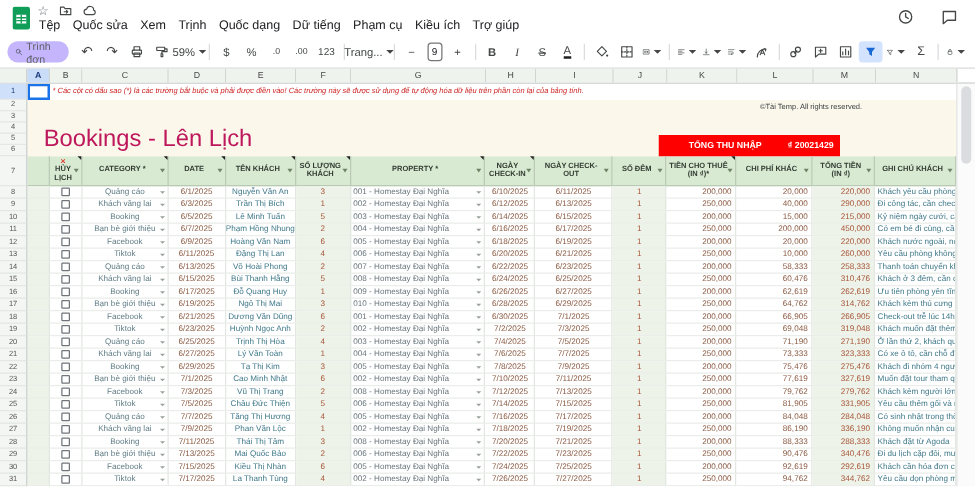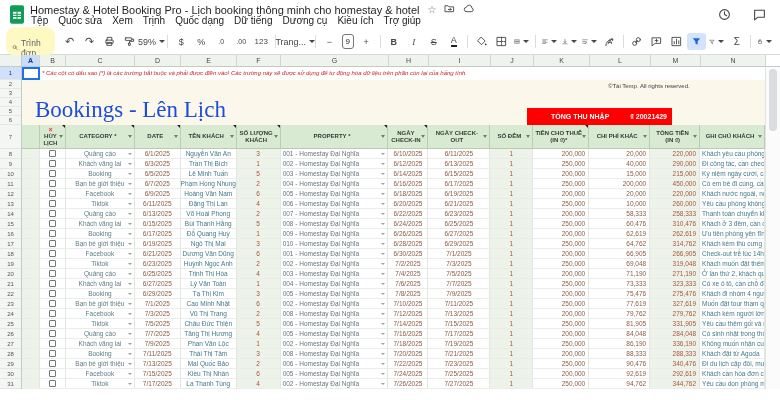--- a/index.html
+++ b/index.html
@@ -14,21 +14,21 @@
   .doc-title{font-size:11px;color:#1f1f1f;white-space:nowrap;}
   .doc-ic{color:#5f6368;font-size:10px;line-height:10px;}
   .menubar{position:absolute;left:26px;top:15px;display:flex;}
   .menu-item{font-size:10px;color:#202124;padding:0 5px;cursor:default;}
   .top-right{position:absolute;right:14px;top:7px;display:flex;gap:22px;align-items:center;}
   
   .toolbar{height:25px;display:flex;align-items:center;padding:0 6px;gap:1px;}
   .tb-btn{height:17px;min-width:15px;display:flex;align-items:center;justify-content:center;
           color:#444746;font-size:9px;border-radius:3px;padding:0 2px;white-space:nowrap;}
   .tb-sep{width:1px;height:13px;background:#dadce0;margin:0 3px;}
-  .search-pill{display:flex;align-items:center;gap:3px;background:#fef9c3;border-radius:9px;height:17px;padding:12px 9px 0 6px;color:#5f6368;font-size:8.5px;margin-right:4px;}
+  .search-pill{display:flex;align-items:center;gap:3px;background:#c4b5fd;border-radius:9px;height:17px;padding:0 9px 0 6px;color:#5f6368;font-size:8.5px;margin-right:4px;}
   .bold{font-weight:bold}.ital{font-style:italic;font-family:"Liberation Serif",serif}.strike{text-decoration:line-through}
   .tcolor{border-bottom:2px solid #202124;line-height:9px;}
   .size-box{border:1px solid #747775;border-radius:3px;width:14px;height:13px;display:flex;align-items:center;justify-content:center;font-size:8px;margin:0 2px;}
   .filter-active{background:#d3e3fd;}
   
   .formulabar{height:13px;display:flex;align-items:center;border-top:1px solid #eceef0;font-size:9px;color:#444746;}
   .name-box{width:34px;padding-left:9px;display:flex;align-items:center;}
   .fx{font-family:"Liberation Serif",serif;font-style:italic;color:#5f6368;font-size:9px;margin-left:10px;}
   
   .colheaders{height:11px;display:flex;border-top:1px solid #d8dcd9;border-bottom:1px solid #c6cac7;background:#fff;}
@@ -42,21 +42,21 @@
   .gut-cell.sel{background:#cfe0fb;color:#16386e;}
   .sheet-area{position:relative;width:744px;overflow:hidden;}
   .vscroll{width:14px;border-left:1px solid #e1e3e1;background:#fbfbfb;position:relative;}
   .vthumb{position:absolute;left:3px;top:2px;width:8px;height:62px;border-radius:4px;background:#dadce0;}
   
   .note-row{height:13px;position:relative;background:#fff;}
   .note-text{position:absolute;left:20px;top:0;line-height:13px;font-size:6px;font-style:italic;color:#cc1f1f;white-space:nowrap;}
   .a1-box{position:absolute;left:0;top:0;width:18px;height:13px;border:2px solid #1a73e8;box-sizing:border-box;background:#fff;}
   
   .band{height:45px;background:#fbf7eb;position:relative;}
-  .band-title{position:absolute;left:13px;bottom:2px;font-family:Liberation Serif, serif;font-size:23px;color:#1d4ed8;white-space:nowrap;}
+  .band-title{position:absolute;left:13px;bottom:2px;font-family:Liberation Sans, sans-serif;font-size:19px;color:#be185d;white-space:nowrap;}
   .band-copy{position:absolute;left:586px;top:3px;font-size:6px;color:#3c4043;}
   .summary{position:absolute;left:505px;bottom:0;width:145px;height:17px;background:#ff0000;color:#fff;display:flex;align-items:center;justify-content:space-between;padding:0 5px 0 24px;box-sizing:border-box;font-size:7px;font-weight:bold;}
   
   .header-row{display:flex;height:24px;background:#d9ead3;border-bottom:1px solid #b9c9b3;box-sizing:border-box;}
   .hcell{position:relative;border-right:1px solid #bccbb6;box-sizing:border-box;display:flex;flex-direction:column;align-items:center;justify-content:center;text-align:center;font-size:6px;font-weight:bold;color:#323c32;line-height:1.15;padding:1px 6px 1px 2px;}
   .hcell .xmark{color:#e03c31;font-size:7px;line-height:6px;font-weight:bold;}
   .fun{position:absolute;right:2px;top:50%;margin-top:-2px;width:0;height:0;border-left:2.5px solid transparent;border-right:2.5px solid transparent;border-top:3.5px solid #6b8363;}
   .hn::before{content:"";position:absolute;top:0;right:0;border-left:3px solid transparent;border-top:3px solid #222;}
   
   .drow{display:flex;height:10px;box-sizing:border-box;}
@@ -75,42 +75,41 @@
 
   <div class="titlebar">
     <span class="sheets-logo">
       <svg width="14" height="19" viewBox="0 0 13 17">
           <rect width="13" height="17" rx="1.8" fill="#0f9d58"></rect>
           <rect x="2.8" y="6" width="7.4" height="6.5" fill="#fff"></rect>
           <path d="M2.8 8.2 h7.4 M2.8 10.4 h7.4 M6.5 6 v6.5" stroke="#0f9d58" stroke-width="1" fill="none"></path>
         </svg>
     </span>
     <div class="doc-line">
-      <span class="doc-title">Homestay &amp; Hotel Booking Pro -  Lịch booking thông minh cho homestay &amp; hotel</span>
       <span class="doc-ic">☆</span>
       <span class="doc-ic">
         <svg class="ic" width="11" height="11" viewBox="0 0 12 12">
             <path d="M1.5 3 h3 l1 1.2 h5 v5.3 h-9 z"></path>
             <path d="M4.7 7 h3.1 M7.8 7 l-1.1 -1.1 M7.8 7 l-1.1 1.1"></path>
           </svg>
       </span>
       <span class="doc-ic">
         <svg class="ic" width="12" height="11" viewBox="0 0 12 12">
             <path d="M3.4 9.5 a2.4 2.4 0 0 1 -.3 -4.8 A3.1 3.1 0 0 1 9.2 5.6 a2 2 0 0 1 -.4 3.9 z"></path>
           </svg>
       </span>
     </div>
     <div class="menubar">
       <span class="menu-item">Tệp</span>
       <span class="menu-item">Quốc sửa</span>
       <span class="menu-item">Xem</span>
       <span class="menu-item">Trịnh</span>
       <span class="menu-item">Quốc dạng</span>
       <span class="menu-item">Dữ tiếng</span>
-      <span class="menu-item">Dương cụ</span>
+      <span class="menu-item">Phạm cụ</span>
       <span class="menu-item">Kiều ích</span>
       <span class="menu-item">Trợ giúp</span>
     </div>
     <div class="top-right">
       <span>
         <svg class="ic" width="13" height="13" viewBox="0 0 12 12">
             <circle cx="6" cy="6" r="4.5"></circle>
             <path d="M6 3.5 V6 L8 7.2"></path>
           </svg>
       </span>

